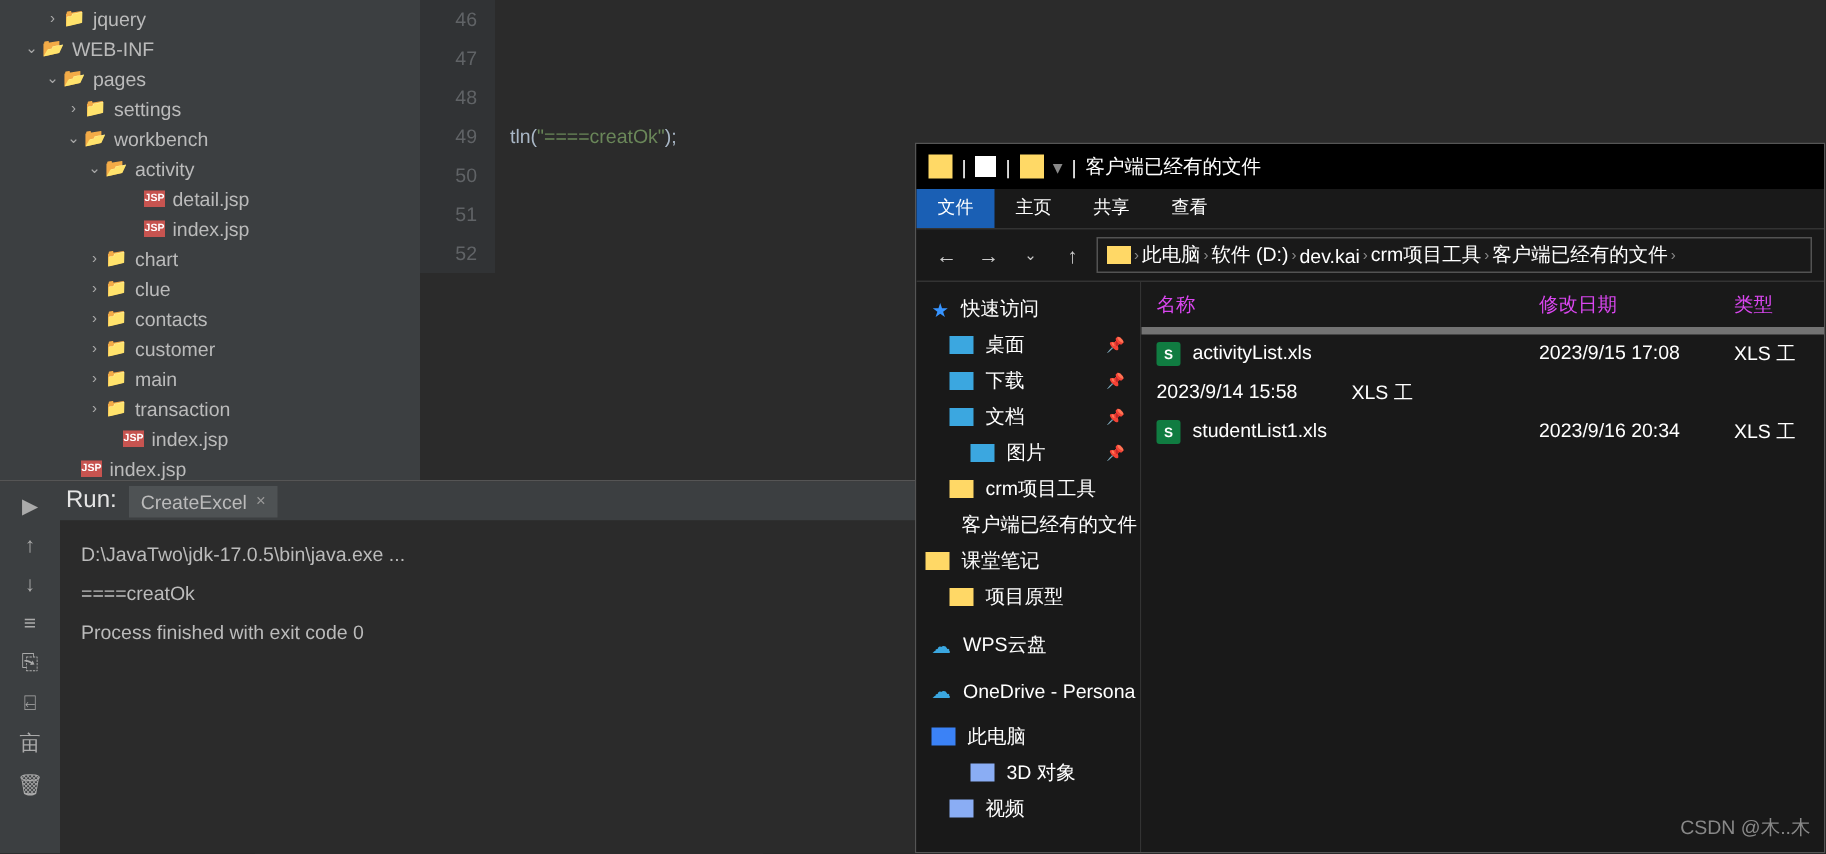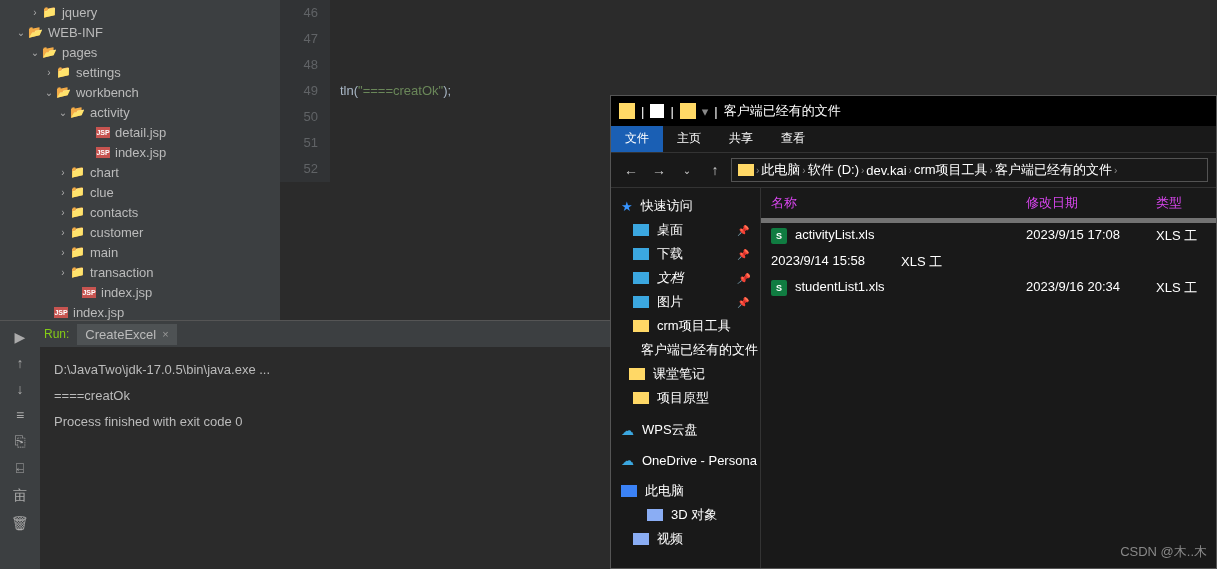--- a/index.html
+++ b/index.html
@@ -12,21 +12,21 @@
 .jsp-icon{display:inline-block;width:14px;height:11px;background:#c75450;color:#fff;font-size:7px;line-height:11px;text-align:center;margin-right:5px;font-weight:bold}
 .editor{flex:1;background:#2b2b2b;position:relative}
 .gutter{position:absolute;left:0;top:0;width:50px;background:#313335;color:#606366;text-align:right;padding-right:12px;font-family:Consolas,monospace;font-size:13px;line-height:26px}
 .code{position:absolute;left:60px;top:0;font-family:Consolas,monospace;font-size:14px;line-height:26px;color:#a9b7c6}
 .code .str{color:#6a8759}
 .run-panel{position:absolute;left:0;top:320px;right:0;bottom:0;background:#2b2b2b;border-top:1px solid #555;display:flex}
 .run-gutter{width:40px;background:#3c3f41;display:flex;flex-direction:column;align-items:center;padding-top:8px;gap:10px}
 .run-gutter span{color:#aaa;font-size:14px;cursor:pointer}
 .run-content{flex:1;display:flex;flex-direction:column}
 .run-tabs{height:26px;background:#3c3f41;display:flex;align-items:center;padding-left:4px}
-.run-label{color:#84cc16;font-size:12px;margin-right:8px}
+.run-label{color:#e5e5e5;font-size:16px;margin-right:8px}
 .run-tab{background:#4e5254;padding:3px 8px;color:#bbb;font-size:12px;display:flex;align-items:center;gap:6px}
 .run-tab .x{color:#999;font-size:11px}
 .console{flex:1;background:#2b2b2b;padding:10px 14px;font-family:Consolas,monospace;font-size:14px;line-height:26px;color:#bbb}
 .explorer{position:absolute;left:610px;top:95px;width:607px;height:474px;background:#000;color:#fff;border:1px solid #555}
 .exp-title{height:30px;background:#000;display:flex;align-items:center;padding:0 8px;gap:6px}
 .exp-title-icon{width:16px;height:16px;background:#ffd966}
 .exp-ribbon{height:26px;background:#191919;display:flex;}
 .rib-tab{padding:4px 14px;font-size:12px;cursor:pointer}
 .rib-tab.active{background:#1a5fb4;color:#fff}
 .exp-nav{height:36px;background:#191919;display:flex;align-items:center;padding:0 8px;gap:4px;border-top:1px solid #333;border-bottom:1px solid #333}
@@ -231,39 +231,39 @@
           <div class="side-item" style="padding-left: 22px;">
             <span class="folder-b"></span>
             <span>桌面</span>
             <span class="pin">📌</span>
           </div>
           <div class="side-item" style="padding-left: 22px;">
             <span class="folder-b"></span>
             <span>下载</span>
             <span class="pin">📌</span>
           </div>
-          <div class="side-item" style="padding-left: 22px; font-style: italic;">
+          <div class="side-item" style="padding-left: 22px;">
             <span class="folder-b"></span>
             <span>文档</span>
             <span class="pin">📌</span>
           </div>
-          <div class="side-item" style="padding-left: 22px;">
+          <div class="side-item" style="padding-left: 36px;">
             <span class="folder-b"></span>
             <span>图片</span>
             <span class="pin">📌</span>
           </div>
           <div class="side-item" style="padding-left: 22px;">
             <span class="folder-y"></span>
             <span>crm项目工具</span>
           </div>
           <div class="side-item" style="padding-left: 22px;">
             <span class="folder-y"></span>
             <span>客户端已经有的文件</span>
           </div>
-          <div class="side-item" style="padding-left: 18px;">
+          <div class="side-item" style="padding-left: 6px;">
             <span class="folder-y"></span>
             <span>课堂笔记</span>
           </div>
           <div class="side-item" style="padding-left: 22px;">
             <span class="folder-y"></span>
             <span>项目原型</span>
           </div>
         </div>
       <div style="height:8px"></div>
       <div class="side-item">

